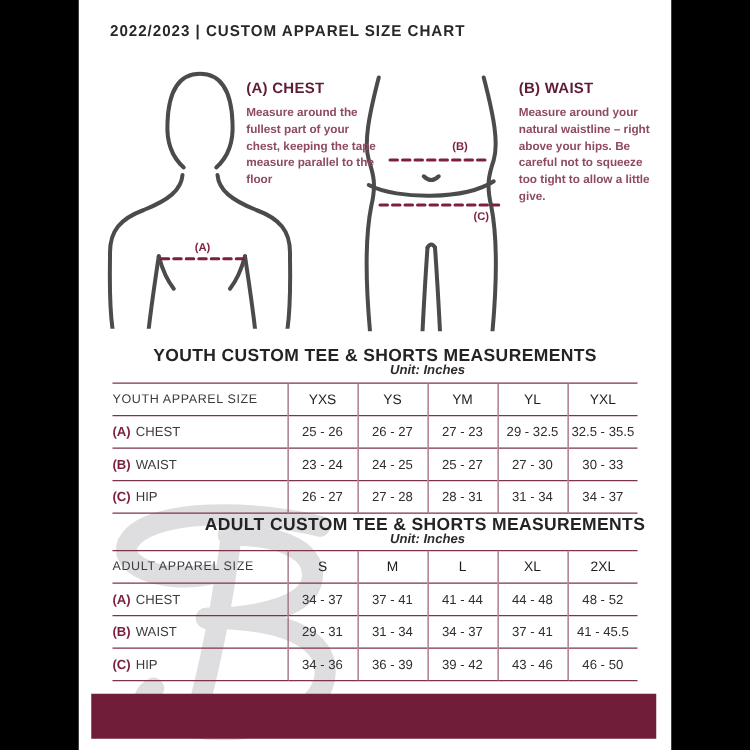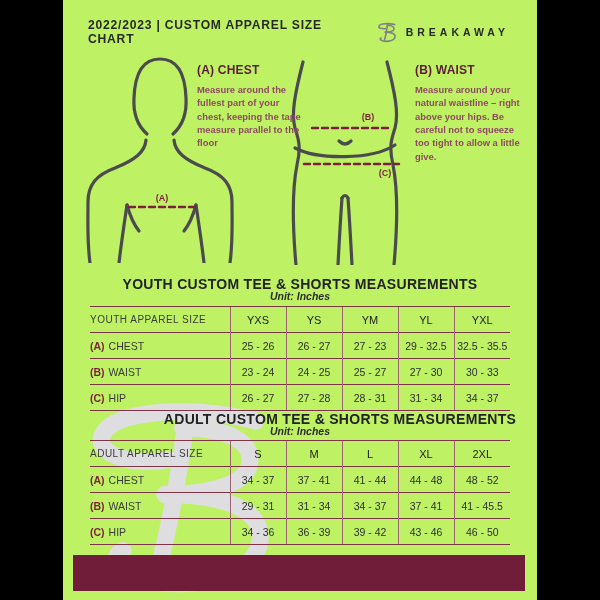--- a/index.html
+++ b/index.html
@@ -1,38 +1,38 @@
 <!DOCTYPE html>
 <html><head>
 <meta charset="utf-8">
 <style>
   html,body{margin:0;padding:0;background:#000;}
   .canvas{position:relative;width:600px;height:600px;background:#000;overflow:hidden;
           font-family:"Liberation Sans",sans-serif;}
-  .doc{position:absolute;left:63px;top:0;width:474px;height:600px;background:#bef264;overflow:hidden;}
+  .doc{position:absolute;left:63px;top:0;width:474px;height:600px;background:#ffffff;overflow:hidden;}
 
   
   .hdr{position:absolute;top:18px;left:25px;right:28px;display:flex;justify-content:space-between;align-items:center;z-index:2;}
   .hdr-title{font-size:12.5px;font-weight:bold;letter-spacing:0.8px;color:#28282a;transform:scaleX(0.97);transform-origin:left;}
   .brand{display:flex;align-items:center;gap:7px;}
   .brand-name{font-size:10.5px;font-weight:bold;letter-spacing:4px;color:#28282a;}
 
   
   .diagram{position:absolute;top:55px;left:0;width:474px;height:218px;z-index:1;}
   .fig{position:absolute;}
   .fig path{fill:none;stroke:#4b4b4e;stroke-width:3.2;stroke-linecap:round;}
   .fig .dash{stroke:#7d1f3d;stroke-width:2.4;stroke-dasharray:6,4;}
   .fig text{font-family:"Liberation Sans",sans-serif;font-size:9px;font-weight:bold;fill:#7d1f3d;}
   .mblock{position:absolute;}
   .mblock h3{margin:0 0 6px 0;font-size:12px;font-weight:bold;color:#5e1c37;letter-spacing:0.2px;}
   .mblock p{margin:0;font-size:9.4px;line-height:1.42;font-weight:bold;color:#8e4a61;white-space:pre-line;}
 
   
   .tbl-title{position:absolute;left:0;width:474px;text-align:center;font-size:14px;font-weight:bold;color:#232325;letter-spacing:0.3px;z-index:2;}
-  .tbl-unit{position:absolute;left:0;width:474px;text-align:center;font-size:10.5px;font-style:italic;font-weight:bold;color:#2c2c2e;z-index:2;}
+  .tbl-unit{position:absolute;left:0;width:474px;text-align:center;font-size:10.5px;font-style:italic;font-weight:bold;color:#2c2c2e;z-index:2;padding-left:42px;}
   table.size{position:absolute;left:27px;width:420px;border-collapse:collapse;table-layout:fixed;z-index:2;}
   table.size col.c0{width:140px;} table.size col.cn{width:56px;}
   table.size th,table.size td{height:25px;padding:0;border-top:1.5px solid #7b3448;font-weight:normal;}
   table.size tr:last-child td{border-bottom:1.5px solid #7b3448;}
   table.size th:not(:first-child),table.size td:not(:first-child){border-left:1.2px solid #9d6373;text-align:center;}
   th.corner{text-align:left;padding-left:9px;font-size:10px;letter-spacing:0.5px;color:#3c3c3e;}
   th.size-h{font-size:11px;font-weight:bold;color:#1d1d1f;}
   td.lbl{text-align:left;padding-left:9px;font-size:10.5px;color:#3a3a3c;}
   td.lbl .key{font-weight:bold;color:#7d1f3d;margin-right:4px;}
   td.val{font-size:10.5px;color:#2e2e30;}
@@ -43,29 +43,20 @@
   .logo path{fill:none;stroke:#808085;stroke-width:2.2;stroke-linecap:round;}
 </style>
 </head>
 <body>
 
 <div class="canvas">
   <div class="doc">
 
     <div class="hdr">
       <div class="hdr-title">2022/2023  |  CUSTOM APPAREL SIZE CHART</div>
-      <div class="brand">
-        <svg class="logo" width="23" height="27" viewBox="0 0 32 30">
-          <path d="M26,4 C18,2 6,2 4,6 C3,9 9,10.5 13.5,9.5"></path>
-          <path d="M16,4 C15,12 13.5,20 11.5,27"></path>
-          <path d="M15.5,5 C22,5 26,7 25,10.5 C24,13.5 18,14.5 13,14.5"></path>
-          <path d="M13,14.5 C21,14.5 27.5,16.5 26.5,21.5 C25.5,26.5 16,28.5 9,26.5 C6,25.5 5,23.5 7,22.5"></path>
-        </svg>
-        <span class="brand-name">BREAKAWAY</span>
-      </div>
     </div>
 
     <div class="diagram">
 
       <svg class="fig" style="left:20px;top:0;" width="157" height="208" viewBox="0 0 157 208">
         <path d="M64,79 C55,71 50,60 51,43 C52,15 62,4 77,4 C92,4 102,15 103,43 C104,60 99,71 90,79"></path>
         <path d="M63,85 C62,97 52,105 32,113 C13,120 5,130 5,147 C5,167 4,186 7,208"></path>
         <path d="M91,85 C92,97 102,105 122,113 C141,120 149,130 149,147 C149,167 150,186 147,208"></path>
         <path d="M44,150 C41,170 38,190 36,208"></path>
         <path d="M44,150 C47,161 50.5,169 56,176"></path>

